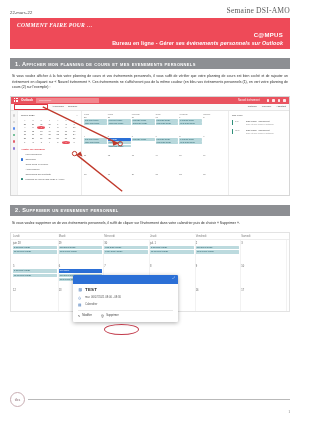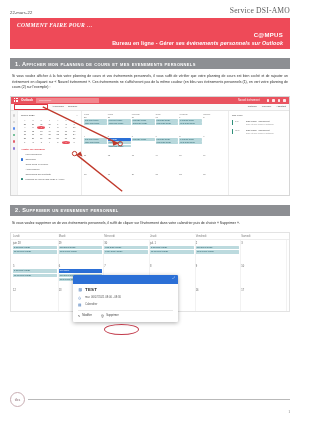--- a/index.html
+++ b/index.html
@@ -135,21 +135,21 @@
   .f-page{text-align:right;font-size:3.6px;color:#6a6a6a;margin-top:3px;
     font-family:"Liberation Serif",serif;}
 </style>
 </head>
 <body>
 
 <div class="page">
 
   <div class="topline">
     <div class="doc-date">22-mars-22</div>
-    <div class="doc-service">Service DSI-AMO</div>
+    <div class="doc-service">Semaine DSI-AMO</div>
   </div>
 
   <div class="banner">
     <div class="banner-title">COMMENT FAIRE POUR …</div>
     <div class="banner-right">
       <div class="banner-brand">C@MPUS</div>
       <div class="banner-sub"><span class="plain">Bureau en ligne - </span><span>Gérer ses événements personnels sur Outlook</span></div>
     </div>
   </div>
 

